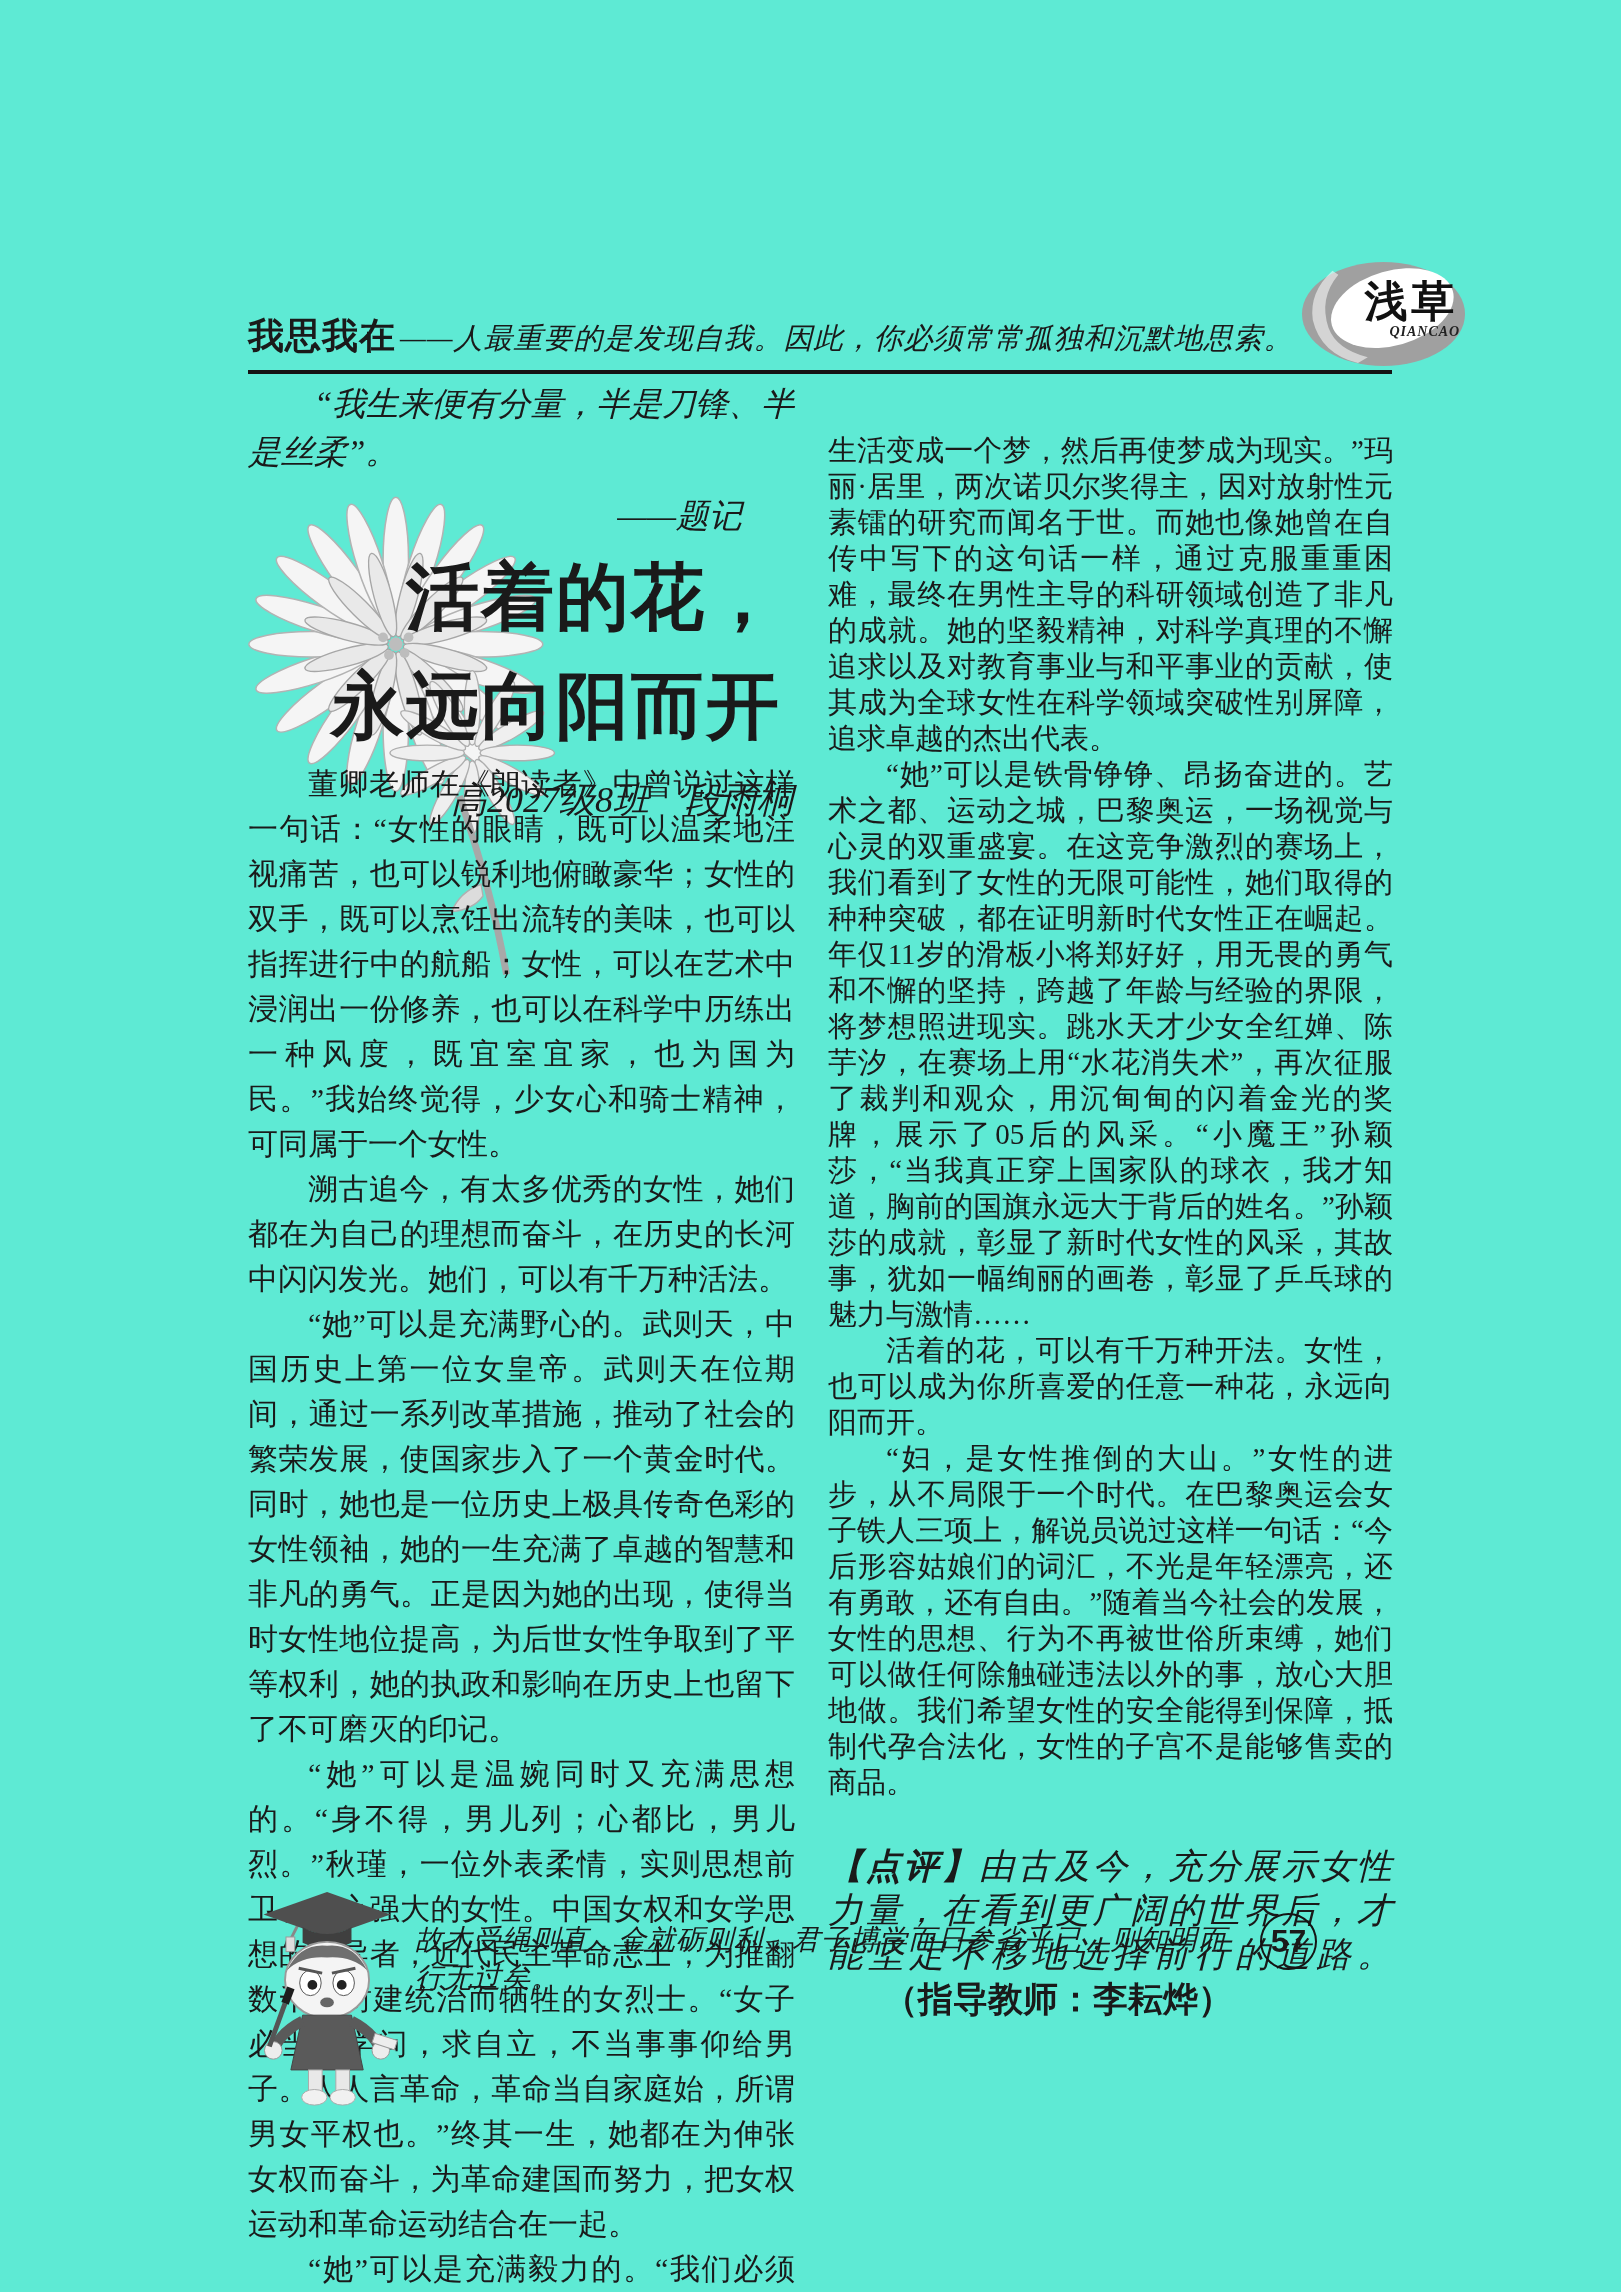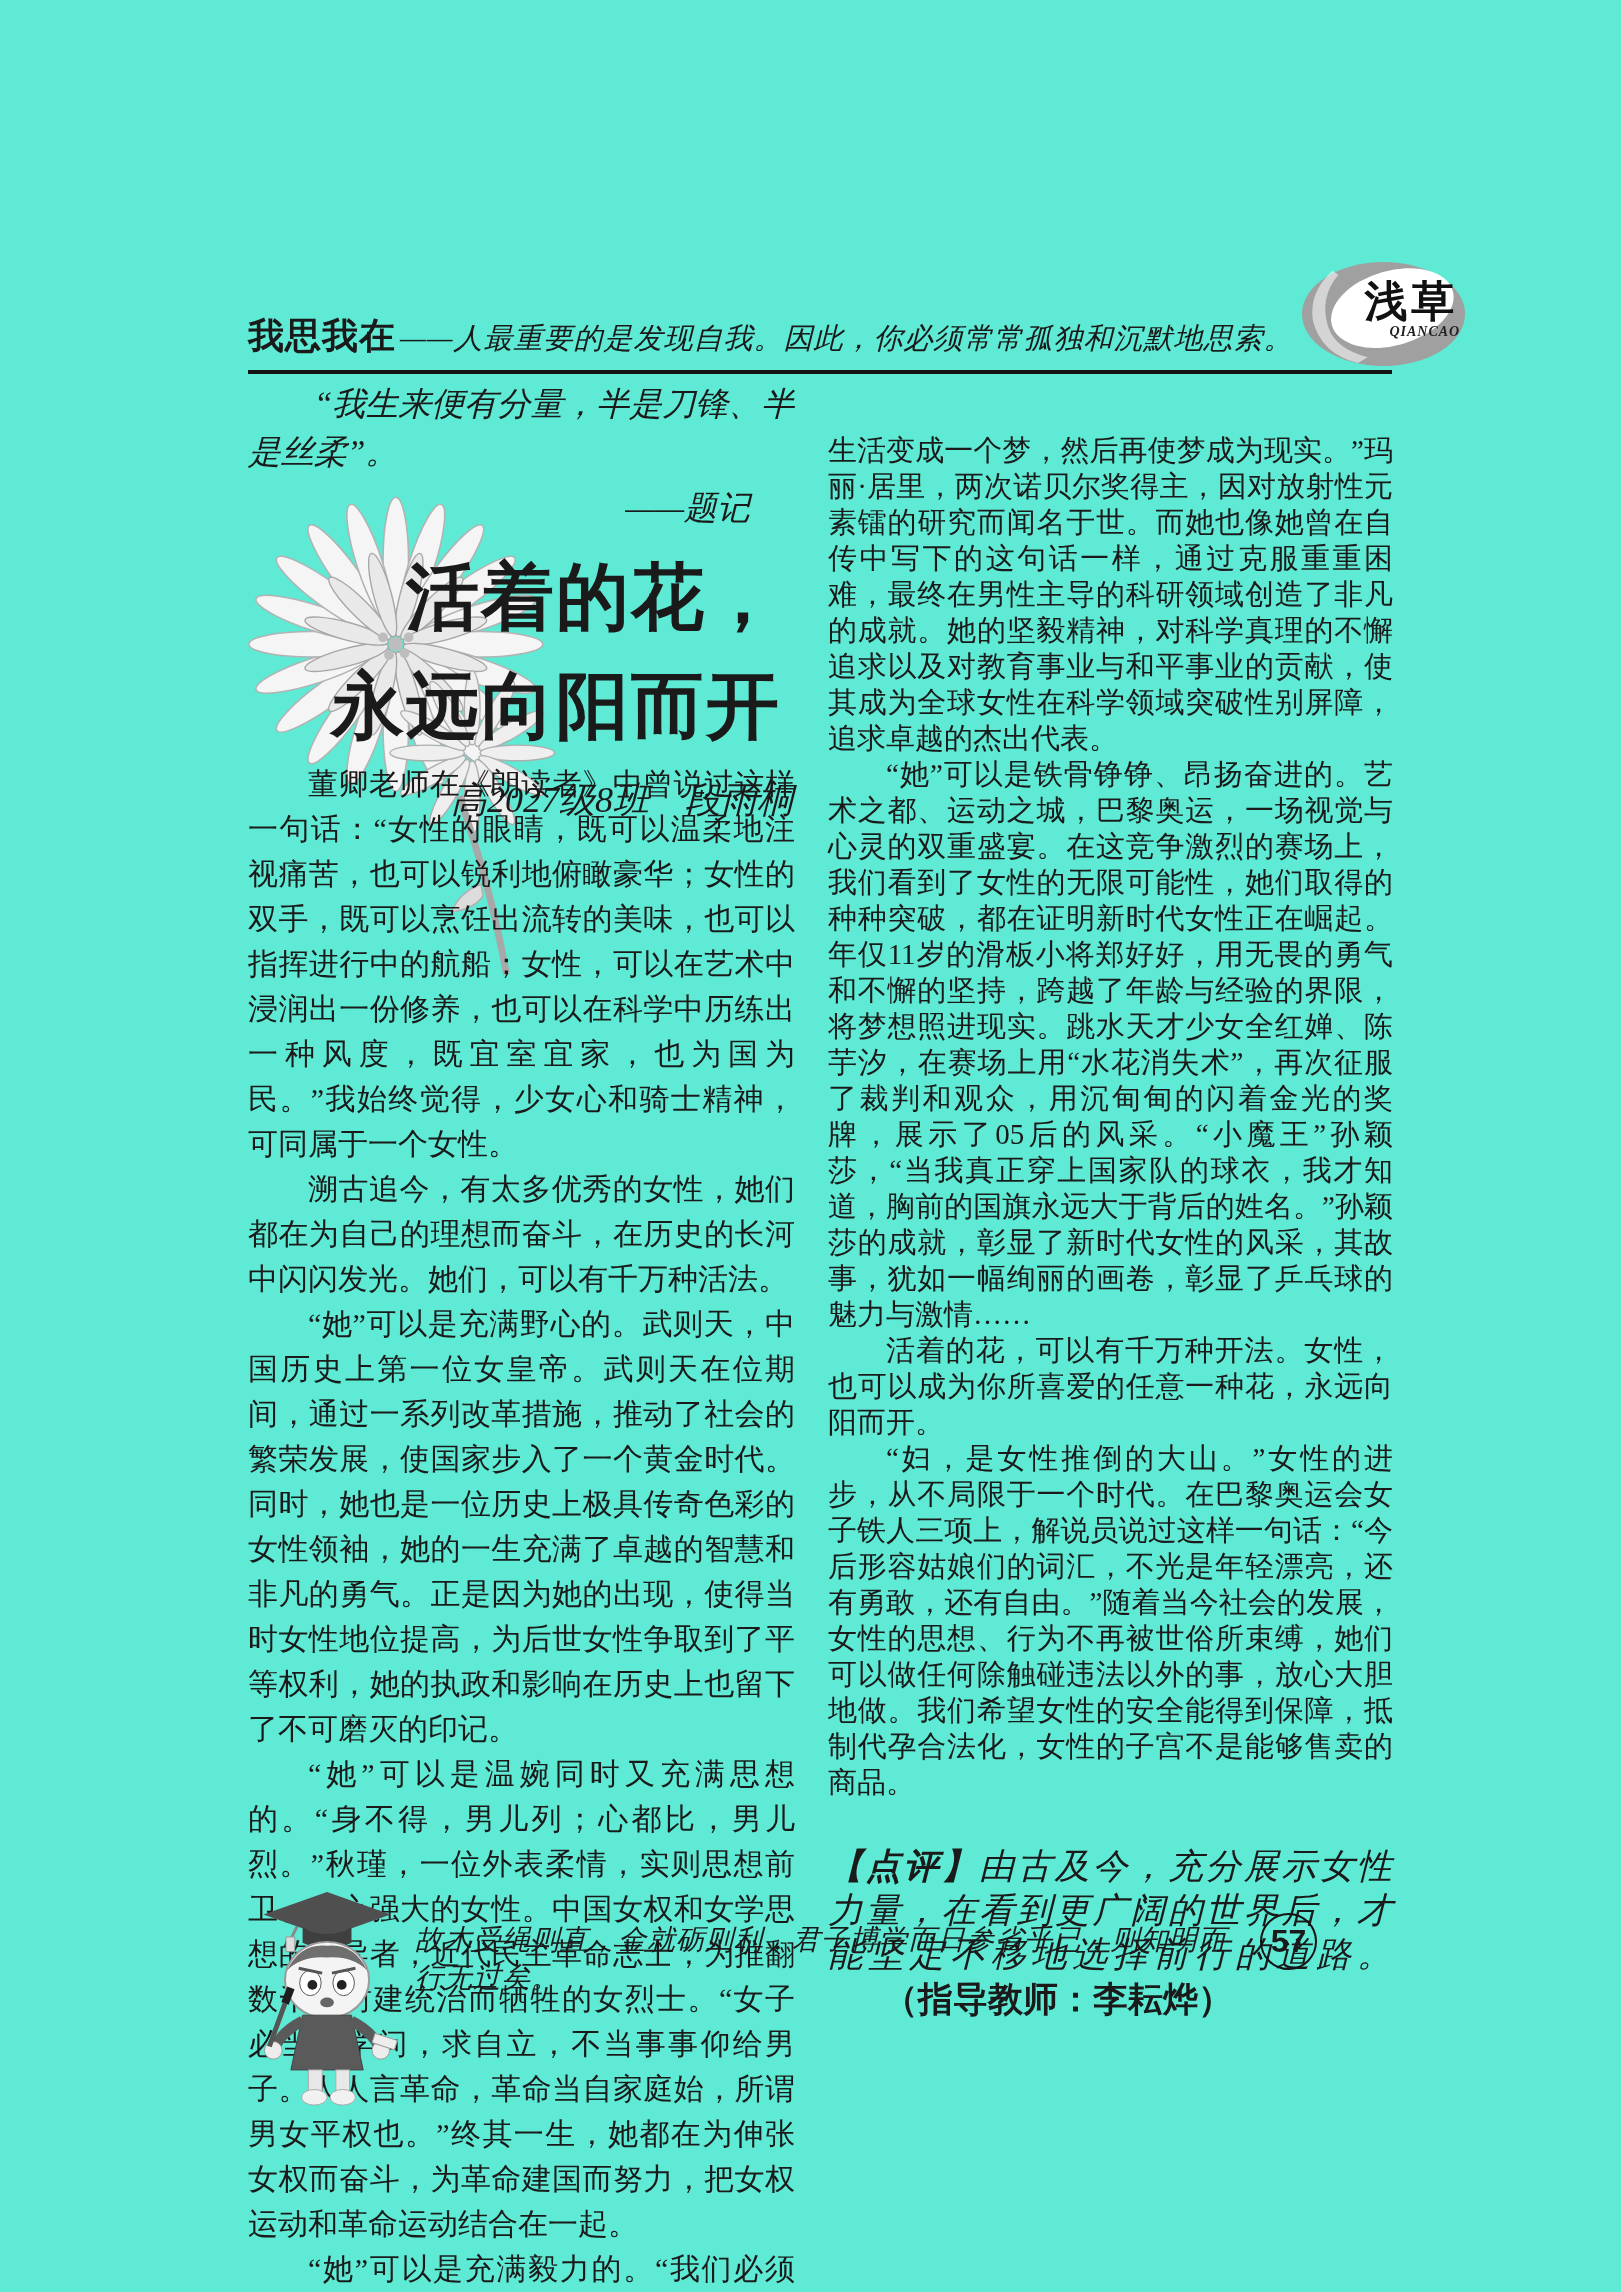--- a/index.html
+++ b/index.html
@@ -17,21 +17,21 @@
   .logo svg{position:absolute;left:0;top:0;}
   .logo-cn{position:absolute;right:9.8px;top:13.7px;font-weight:bold;font-size:43px;
            letter-spacing:3.9px;color:#111;}
   .logo-en{position:absolute;right:7.8px;top:65px;font-style:italic;font-weight:bold;
            font-size:14px;letter-spacing:1px;color:#222;}
 
   
   .epigraph{position:absolute;top:380px;left:0;width:547px;font-style:italic;
             font-size:33px;line-height:48px;z-index:2;}
   .epigraph-quote{text-indent:2em;margin:0;}
-  .epigraph-attr{text-align:right;padding-right:37px;margin:8px;}
+  .epigraph-attr{text-align:right;padding-right:37px;margin:16px;}
 
   
   .flower{position:absolute;left:-13.7px;top:463px;z-index:0;}
 
   
   .title-block{position:absolute;top:535px;left:0;width:549px;text-align:right;z-index:2;}
   .title-line{font-weight:bold;font-size:73px;line-height:93px;letter-spacing:2px;margin:16px;}
   .byline{font-style:italic;font-size:36px;margin-top:23px;padding-right:3.9px;}
 
   

